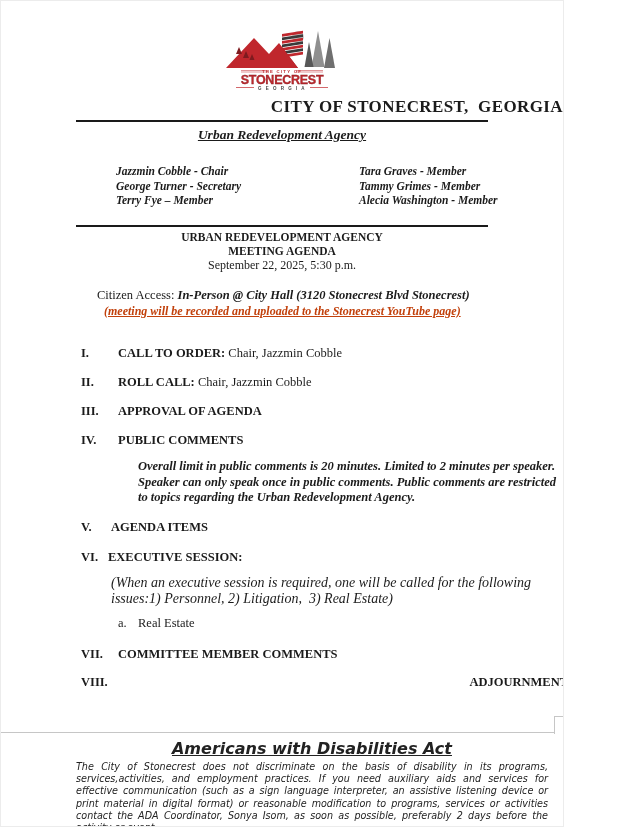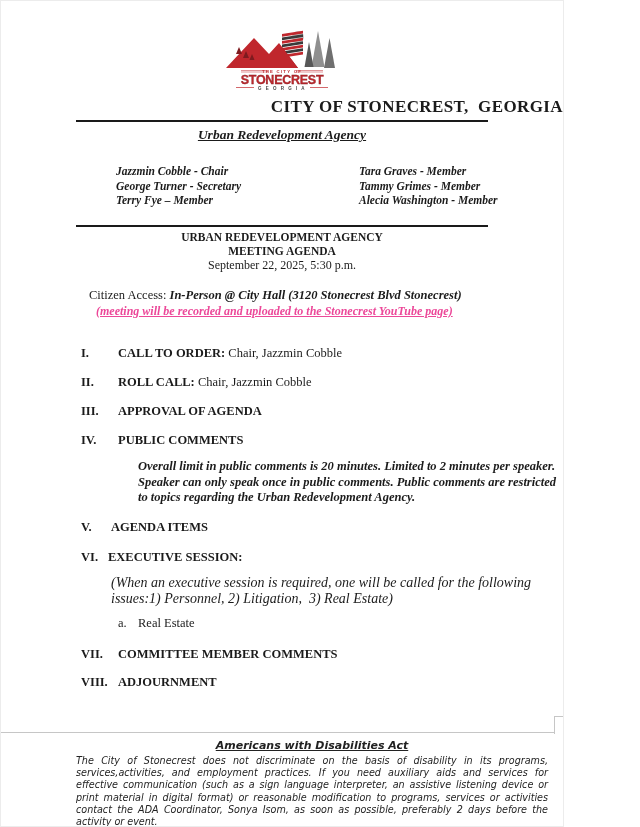--- a/index.html
+++ b/index.html
@@ -29,38 +29,38 @@
   }
   
   .members-left{position:absolute;top:163px;left:115px;}
   .members-right{position:absolute;top:163px;left:358px;}
   .member{font-size:11.5px;font-weight:bold;font-style:italic;line-height:14.5px;}
   
   .meeting{position:absolute;top:230px;left:0;right:0;text-align:center;}
   .meeting .org,.meeting .type{font-size:11.5px;font-weight:bold;line-height:13.5px;}
   .meeting .datetime{font-size:12px;line-height:14px;}
   
-  .access{position:absolute;top:287px;left:88px;right:60px;font-size:12.5px;line-height:15px;}
+  .access{position:absolute;top:287px;left:96px;right:60px;font-size:12.5px;line-height:15px;}
   .access .loc{font-weight:bold;font-style:italic;}
   .access-link{
     display:block;margin-top:1px;margin-left:7px;
     font-size:12px;font-weight:bold;font-style:italic;
-    color:#ec4899;text-decoration:underline;
+    color:#c2410c;text-decoration:underline;
   }
   
   .agenda{position:absolute;top:345px;left:80px;width:487px;}
   .item{display:flex;font-size:12.5px;line-height:15px;}
   .item .num{font-weight:bold;flex:0 0 37px;}
   .item .title{font-weight:bold;}
   .item.tab-v .num{flex-basis:30px;}
   .item.tab-vi .num{flex-basis:27px;}
   .m14{margin-top:14px;}
   .m15{margin-top:15px;}
   .m16{margin-top:16px;}
-  .m13{margin-top:13px;}
+  .m13{margin-top:13px;justify-content:space-between;}
   .note-public{
     margin-top:11px;margin-left:57px;margin-right:2px;
     font-style:italic;font-size:12.5px;line-height:15.5px;white-space:pre-wrap;font-weight:bold;
   }
   .note-exec{
     margin-top:10px;margin-left:30px;margin-right:6px;
     font-style:italic;font-size:14px;line-height:16px;white-space:pre-wrap;
   }
   .sub-item{margin-top:9px;display:flex;font-size:12.5px;line-height:15px;}
   .sub-item .letter{flex:0 0 20px;margin-left:37px;}
@@ -68,21 +68,21 @@
   .pagenum-line{position:absolute;top:731px;left:0;right:0;border-top:1px solid #c6c6c6;}
   .pagenum-tab{
     position:absolute;top:715px;left:553px;width:52px;height:18px;
     background:#fff;border:1px solid #c6c6c6;border-bottom:none;
     box-sizing:border-box;z-index:2;
     text-align:center;font-family:"Liberation Sans",sans-serif;
     font-size:11px;line-height:16px;color:#8a8a8a;
   }
   
   .footer{position:absolute;top:738px;left:75px;width:472px;font-family:"DejaVu Sans",sans-serif;color:#222;}
-  .ada-title{text-align:center;font-size:11px;font-style:italic;text-decoration:underline;font-weight:bold;}
+  .ada-title{text-align:center;font-size:16px;font-style:italic;text-decoration:underline;font-weight:bold;}
   .ada-text{margin-top:3px;font-size:9.6px;font-style:italic;line-height:12.2px;text-align:justify;}
 </style>
 </head>
 <body>
 
 <div class="page">
 
   <svg class="logo" viewBox="0 0 236 132" aria-hidden="true">
 
     <circle cx="150" cy="24" r="12" fill="#c2c2c2" opacity="0.85"></circle>

